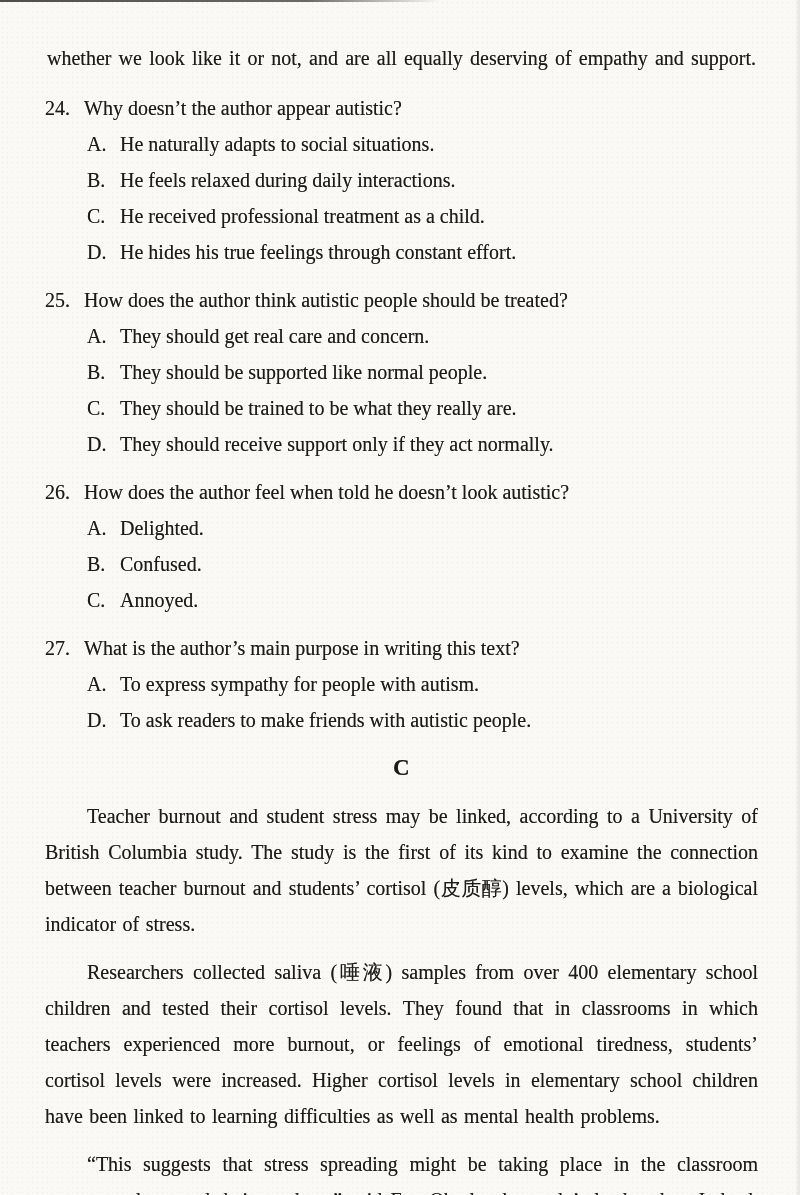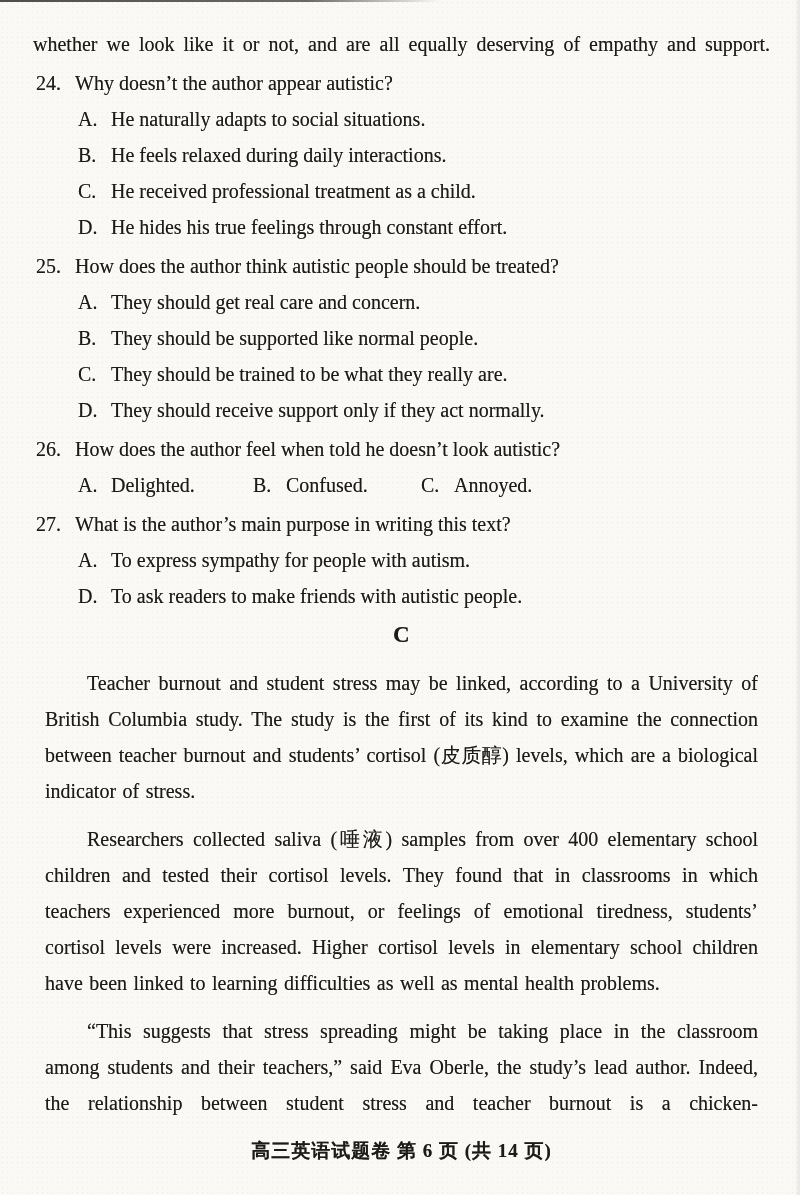--- a/index.html
+++ b/index.html
@@ -33,39 +33,39 @@
     pointer-events: none;
   }
   .top-artifact {
     position: absolute;
     top: 0; left: 0;
     width: 440px; height: 2px;
     background: linear-gradient(to right, #4e4e4c 0%, #6a6a68 70%, rgba(110,110,108,0) 100%);
     filter: blur(0.4px);
   }
   .cont-line {
-    margin: 0;
+    margin: 14px;
     text-align: justify;
     text-align-last: justify;
   }
-  .question { margin: 3px; }
+  .question { margin: 12px; }
   .q-line { }
   .qnum {
     display: inline-block;
     min-width: 39px;
   }
   .options { padding-left: 42px; }
   .option { }
   .olabel {
     display: inline-block;
     min-width: 33px;
   }
   .options.inline {
     display: flex;
-    flex-direction: row;
+    flex-direction: column;
     align-items: baseline;
   }
   .options.inline .option:nth-child(1) { width: 175px; }
   .options.inline .option:nth-child(2) { width: 168px; }
   .options.inline .option:nth-child(3) { width: 165px; }
   .options.inline .option:nth-child(4) { width: auto; }
   .section-heading {
     margin: 0;
     text-align: center;
     font-size: 23px;

